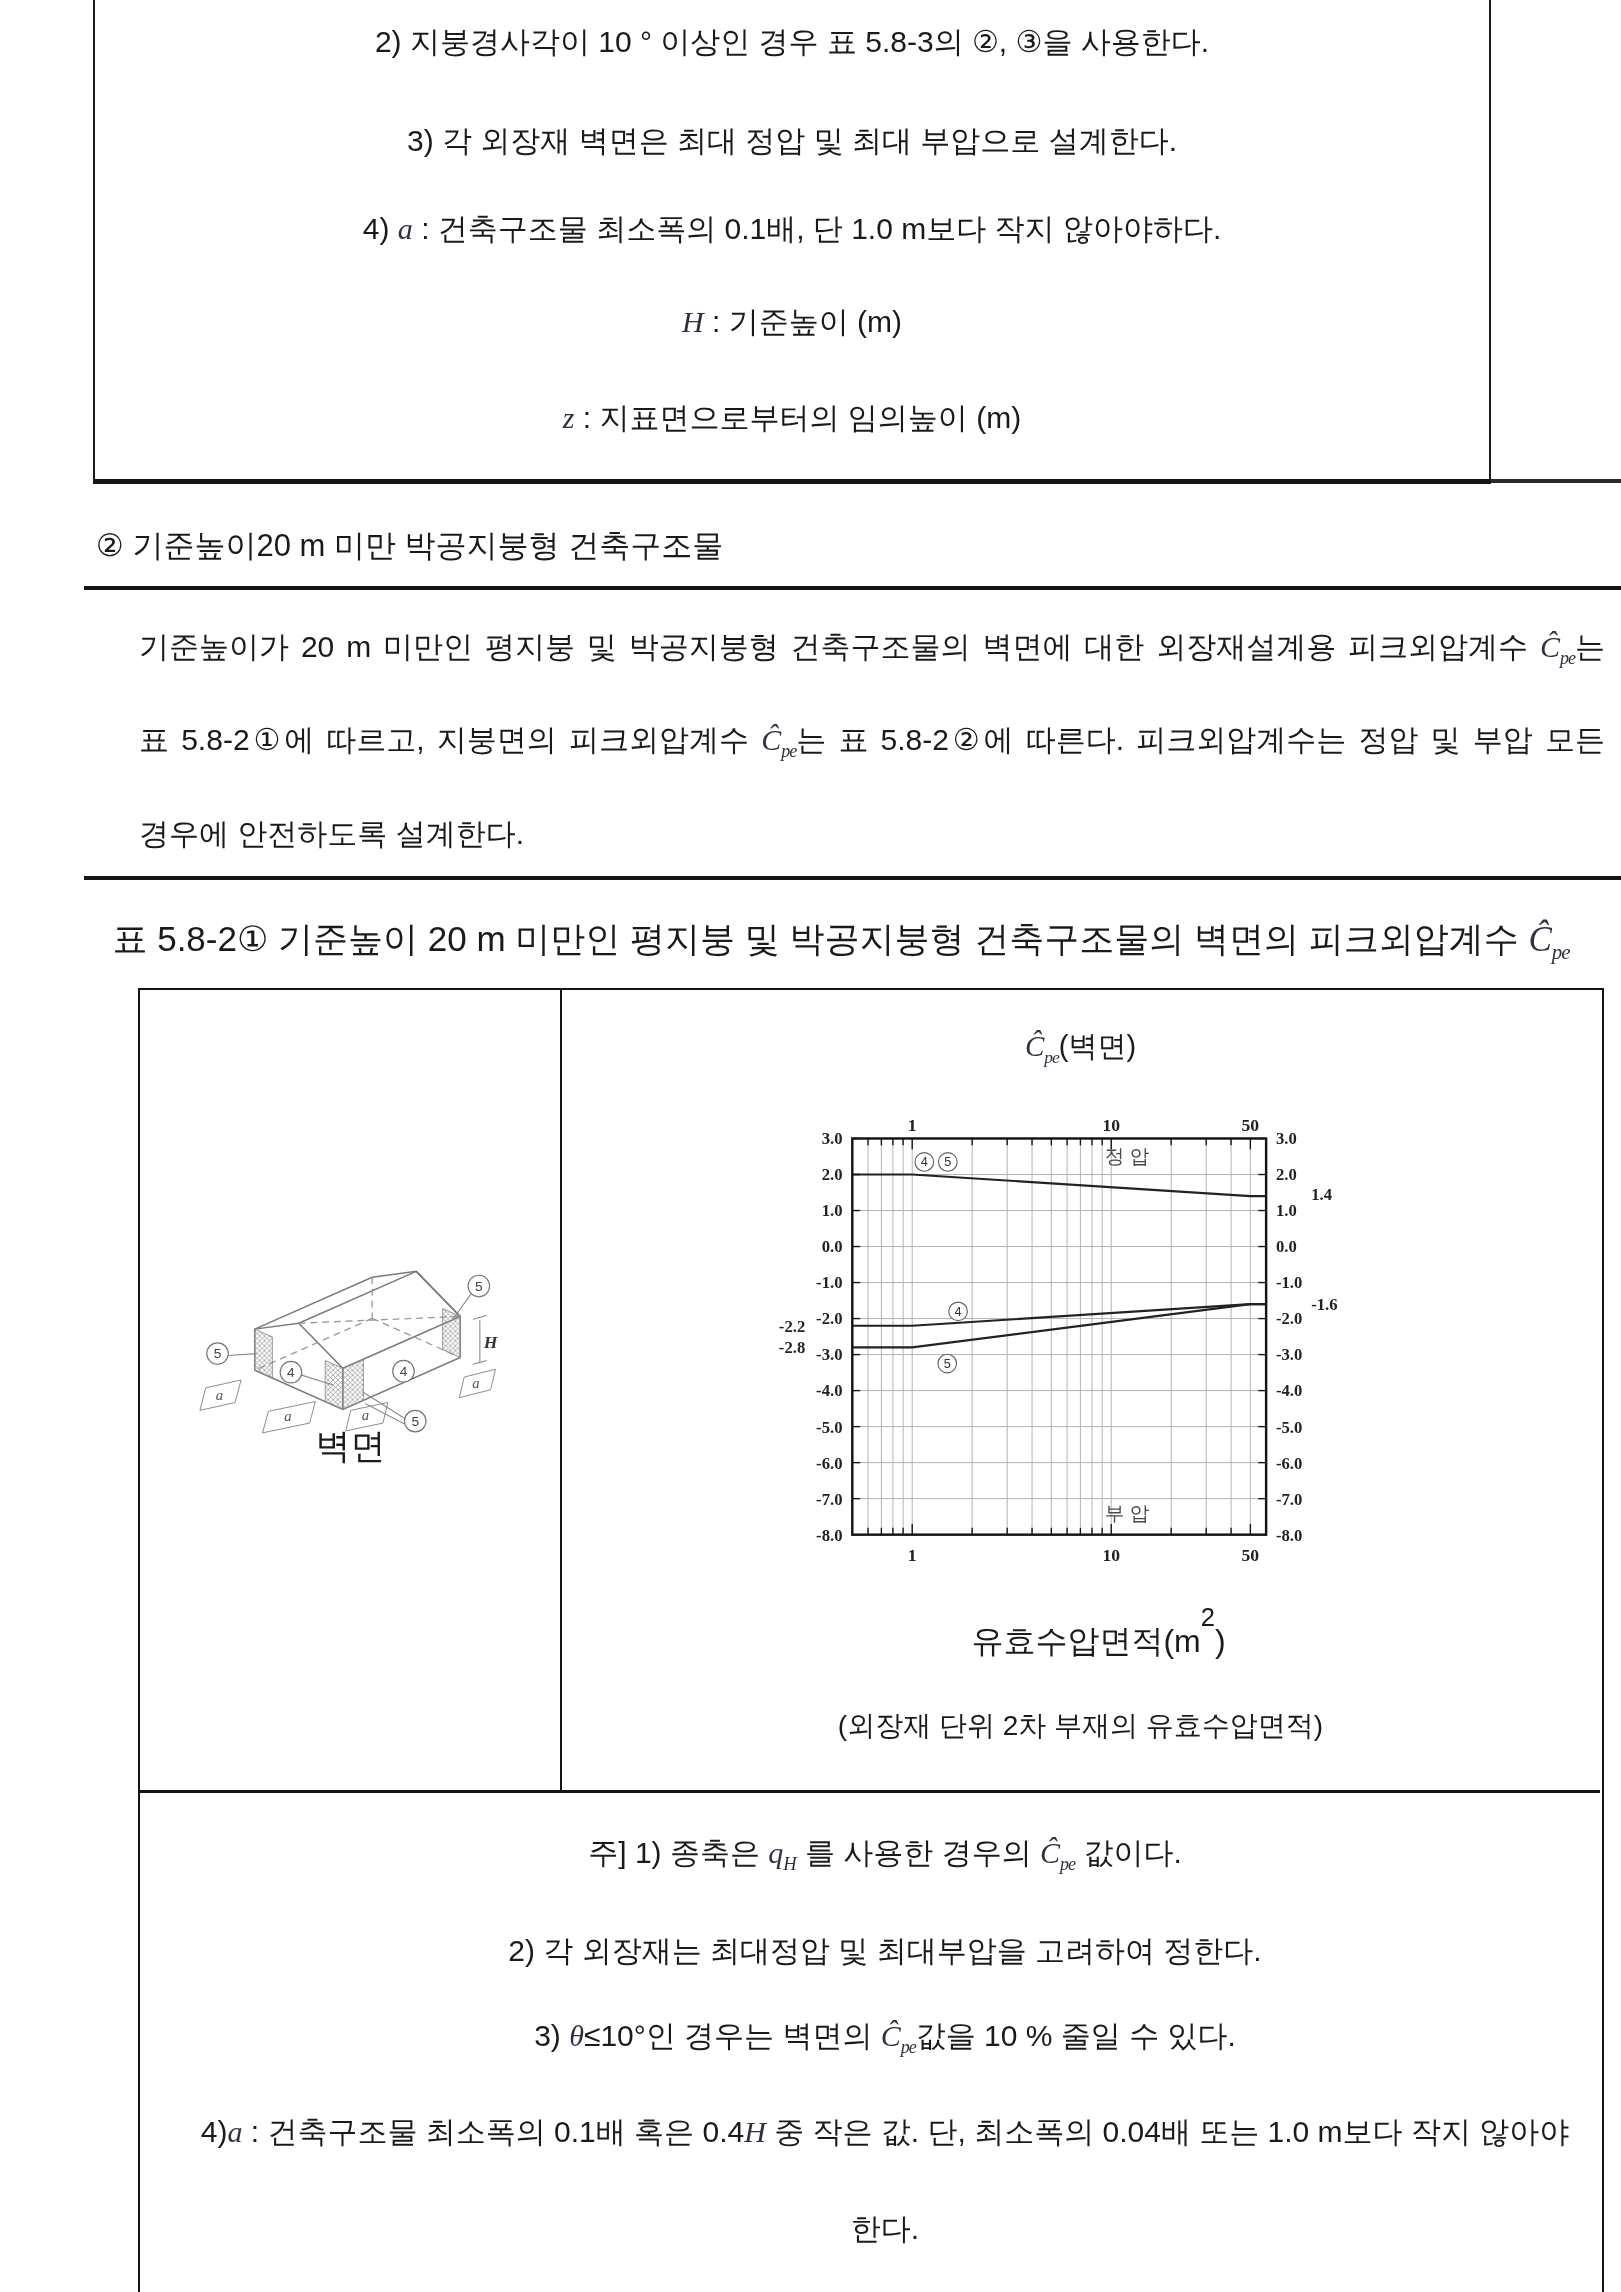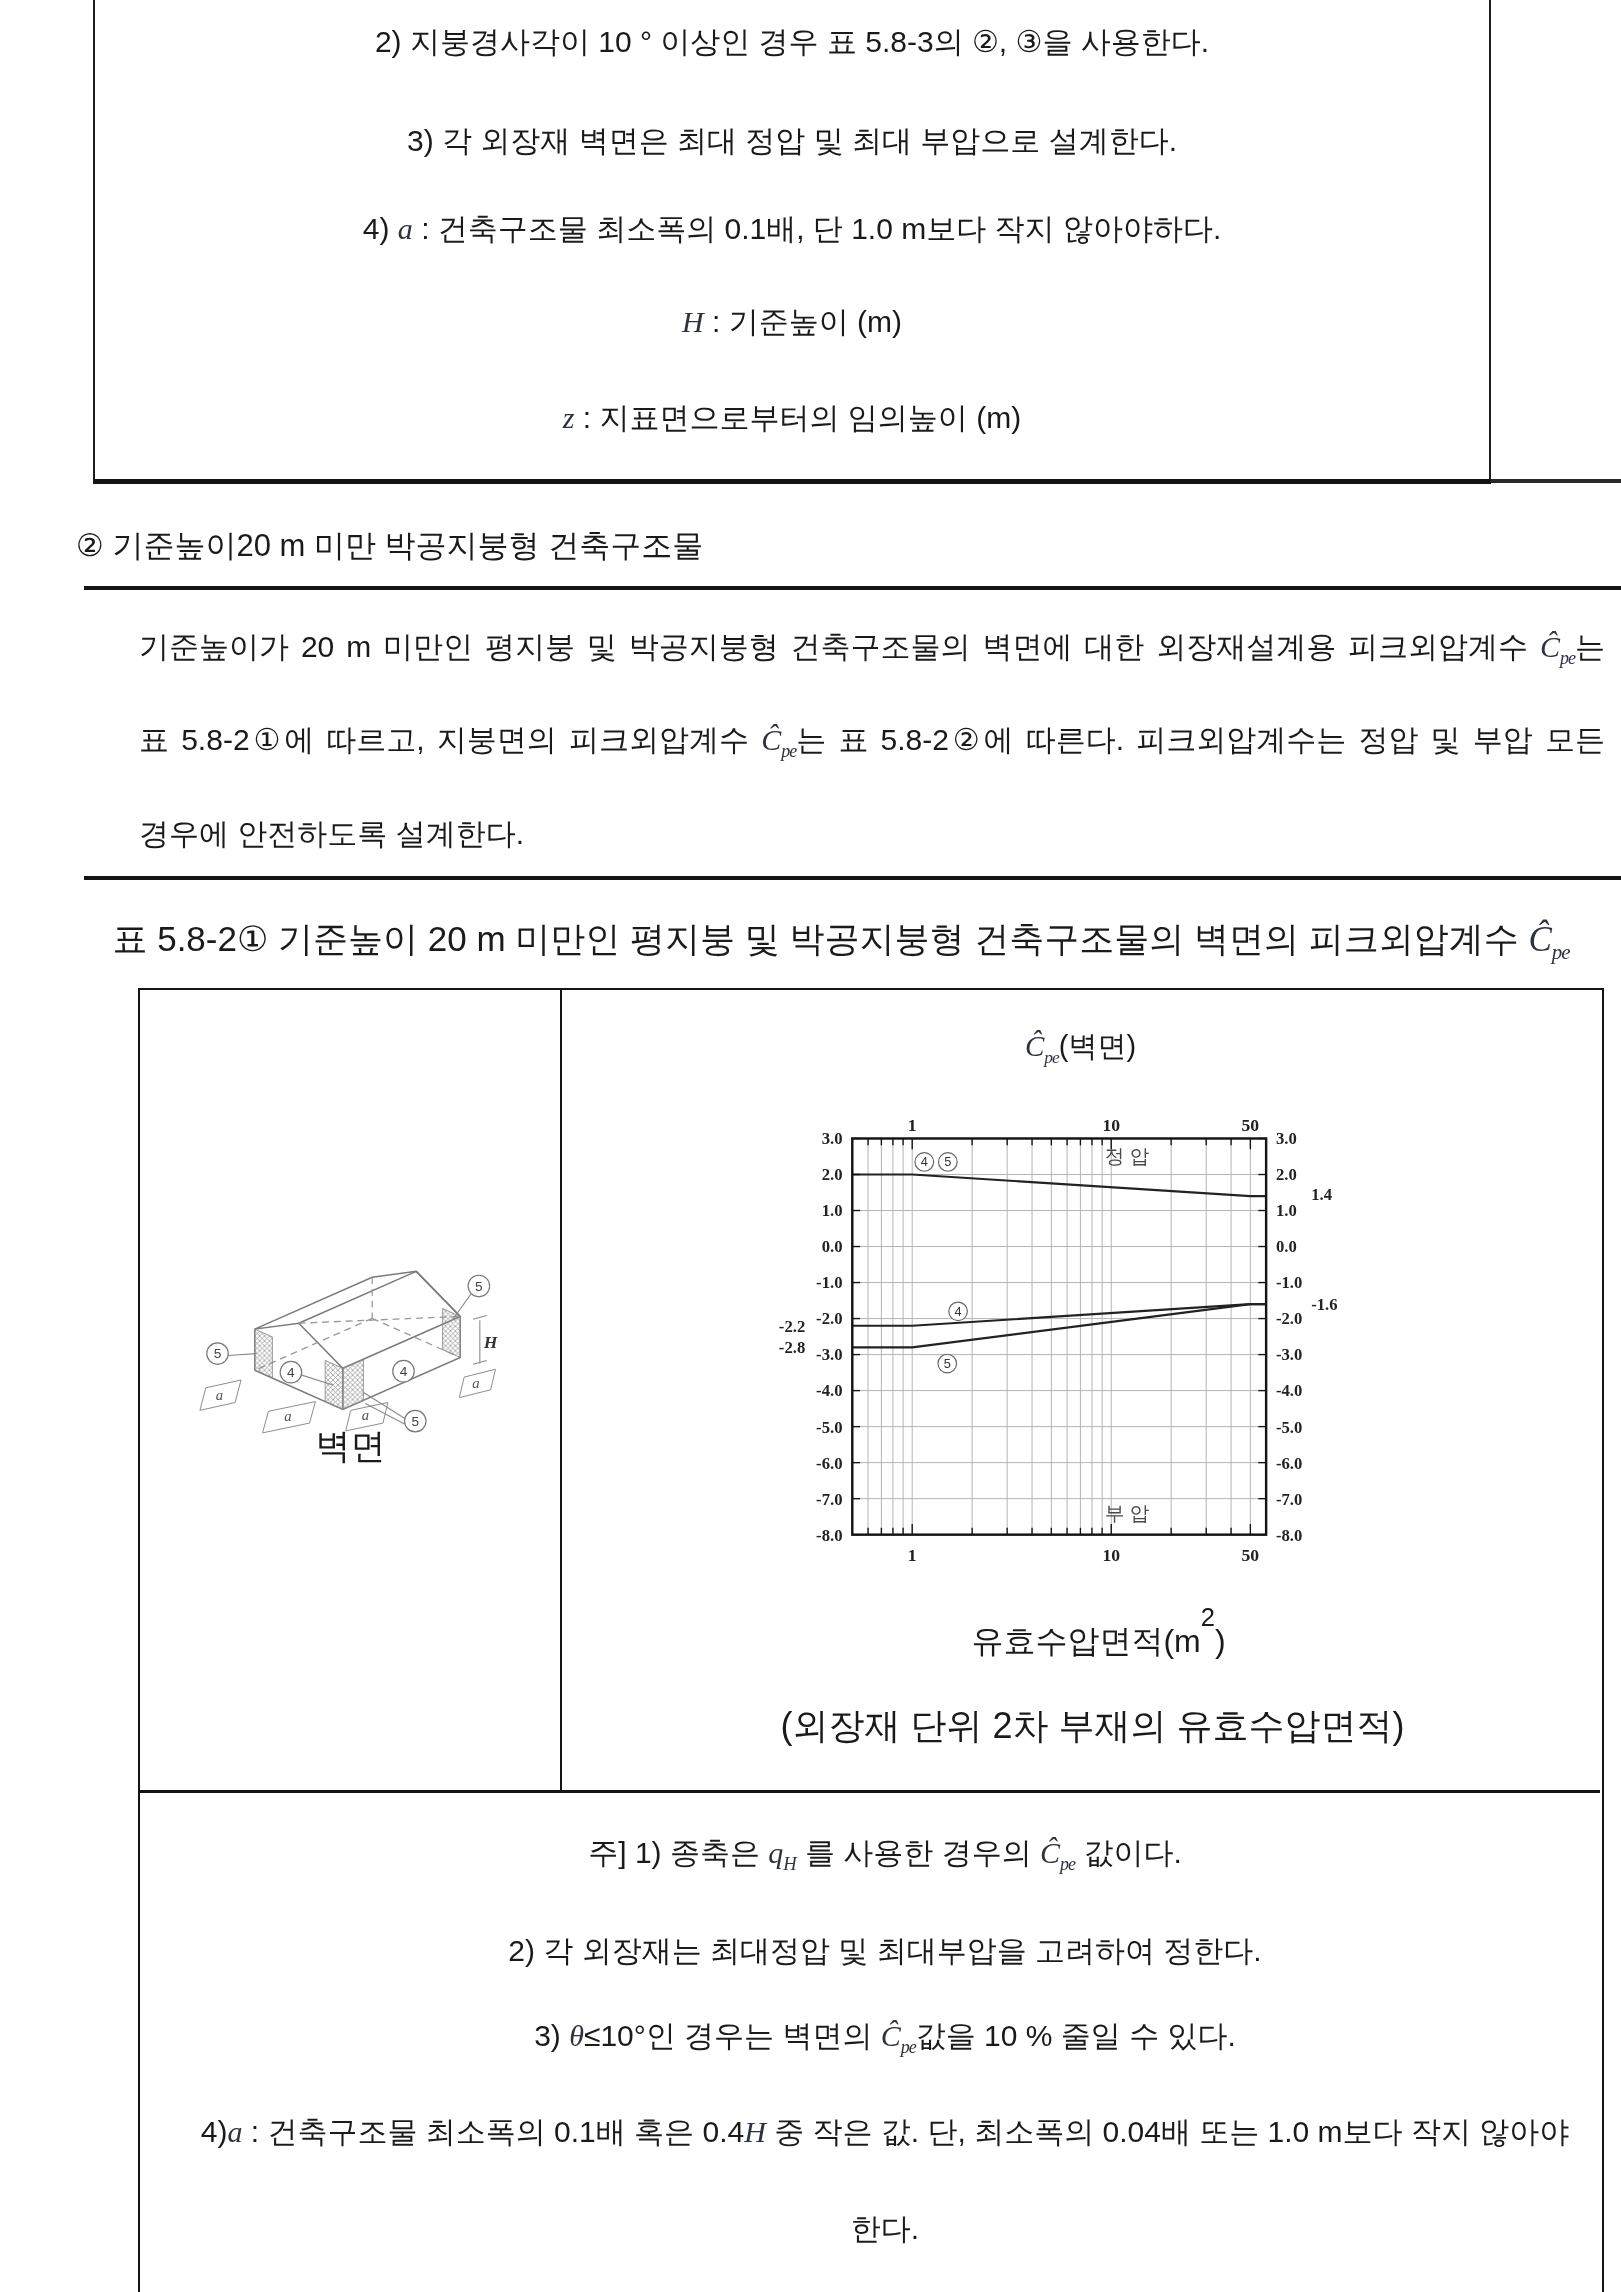--- a/index.html
+++ b/index.html
@@ -8,37 +8,37 @@
   .abs{position:absolute;}
   
   .top-box{left:93px;top:-5.9px;width:1398px;height:490px;border:2px solid #1c1c1c;border-top:none;border-bottom:5.9px solid #141414;box-sizing:border-box;}
   .top-box .bline{position:absolute;left:0;right:0;text-align:center;font-size:30px;line-height:39px;white-space:nowrap;}
   .box-ext{left:1491px;top:479px;width:130px;height:3.9px;background:#2a2a2a;}
   
   .mvar{font-family:"Liberation Serif","DejaVu Serif",serif;font-style:italic;color:#2e3240;}
   .mvar sub{font-size:0.62em;}
   .cpe sub{font-size:0.6em;letter-spacing:-1px;}
   
-  .heading{left:76px;top:526px;font-size:31px;line-height:39px;white-space:nowrap;}
+  .heading{left:96px;top:526px;font-size:31px;line-height:39px;white-space:nowrap;}
   .rule{left:84px;width:1537px;height:3.9px;background:#151515;}
   .rule1{top:586px;} .rule2{top:876px;}
   
   .pline{left:139px;width:1466px;line-height:39px;font-size:30px;}
   .just{text-align:justify;text-align-last:justify;}
   .pl1{top:627px;} .pl2{top:720px;} .pl3{top:814px;}
   .caption{left:108px;top:919px;width:1466px;text-align:center;font-size:35px;line-height:39px;white-space:nowrap;}
   
   .big-table{left:138px;top:988px;width:1466px;height:1305px;border:2.9px solid #141414;border-bottom:none;box-sizing:border-box;}
   .cell-divider{left:420px;top:0;width:2px;height:800px;background:#141414;}
   .row-divider{left:0;top:800px;width:1460px;height:2.9px;background:#141414;}
   .wall-label{left:0;top:435px;width:421px;text-align:center;font-size:35px;line-height:41px;}
   .chart-title{left:420px;top:37px;width:1041px;text-align:center;font-size:29px;line-height:39px;}
   .xarea-label{left:420px;top:620px;width:1077px;text-align:center;font-size:32px;line-height:43px;}
   .xarea-label sup{font-size:25.5px;position:relative;top:-13.7px;}
-  .xarea-sub{left:420px;top:714px;width:1041px;text-align:center;font-size:36px;line-height:43px;margin-left:12px;}
+  .xarea-sub{left:420px;top:714px;width:1041px;text-align:center;font-size:28px;line-height:43px;}
   .note{left:0;top:0;width:1460px;text-align:center;font-size:30px;line-height:39px;white-space:nowrap;padding-left:15px;}
   .n1{top:843px;} .n2{top:941px;} .n3{top:1026px;} .n4{top:1122px;} .n5{top:1219px;}
   svg text{user-select:none;}
 </style>
 </head>
 <body>
 
 <div class="page">
 
   <div class="abs top-box">

